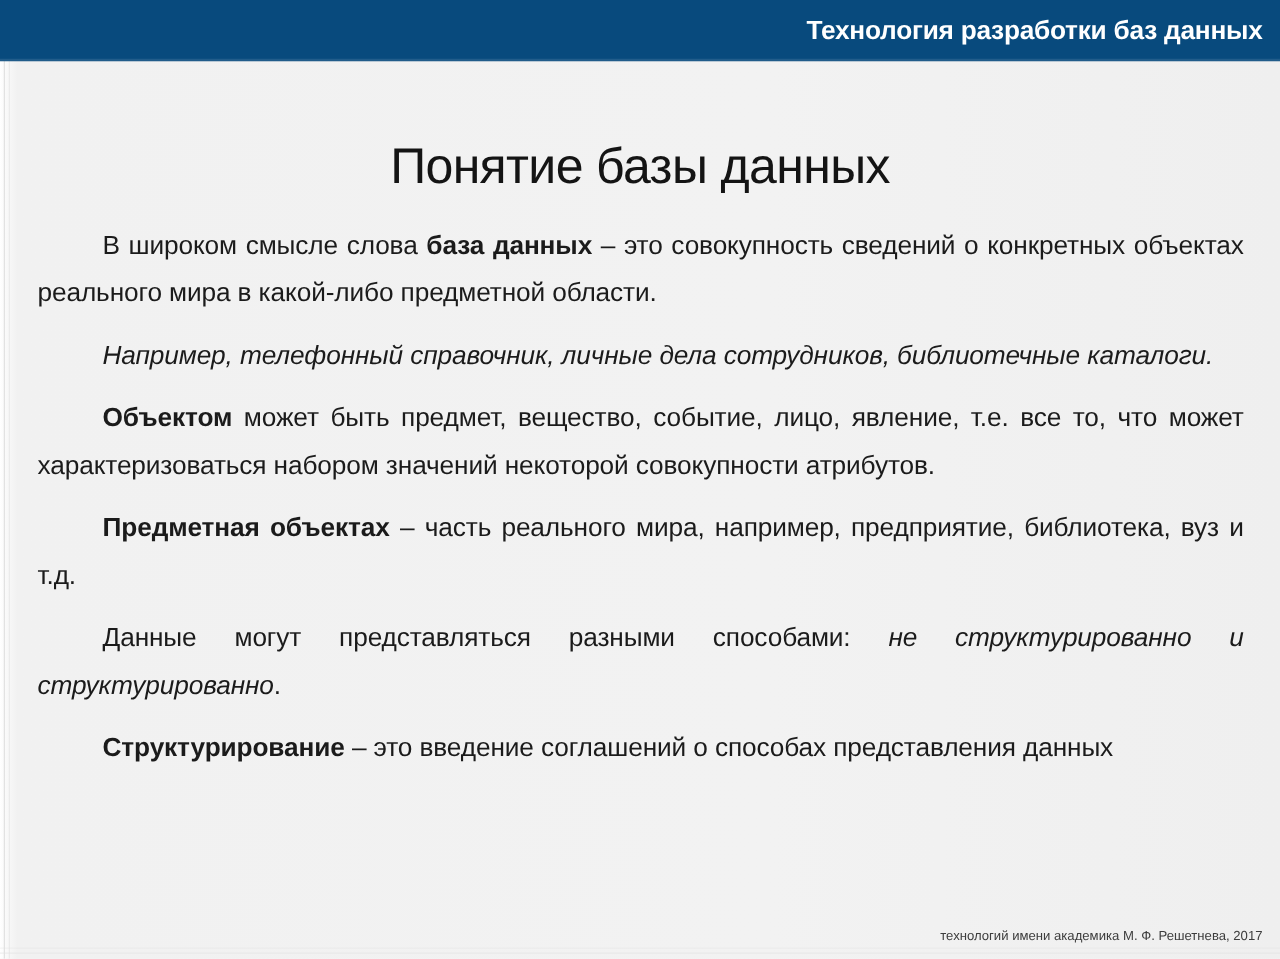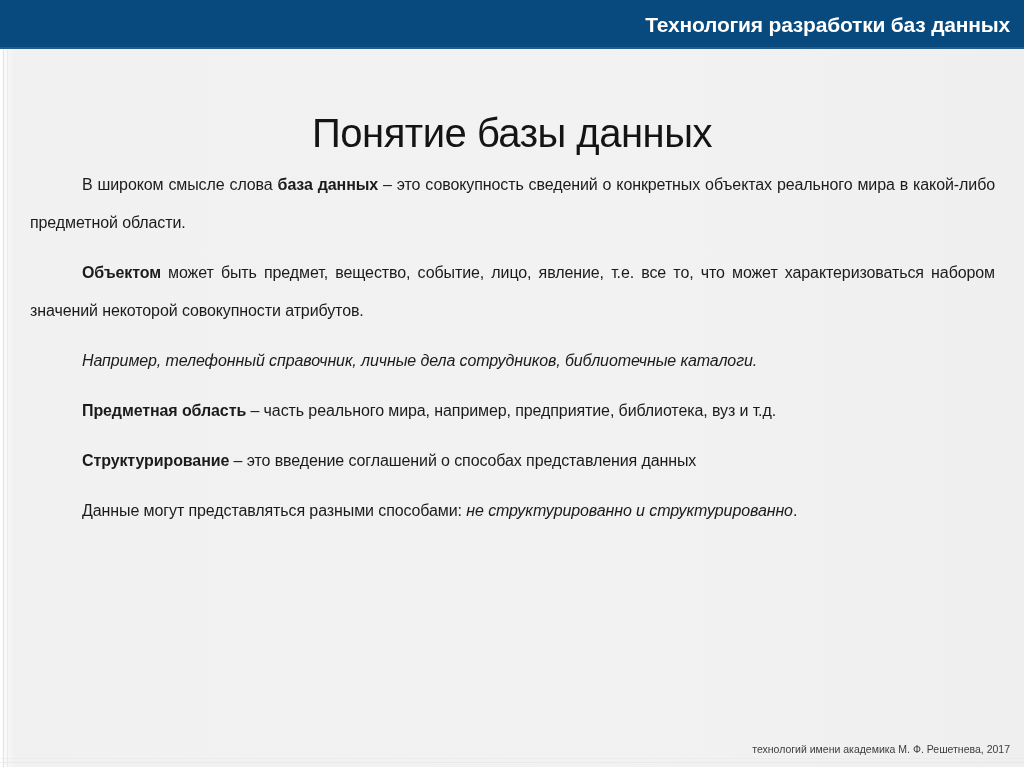--- a/index.html
+++ b/index.html
@@ -78,24 +78,24 @@
   }
 
   
   .body-text {
     position: absolute;
     left: 30px;
     top: 166px;
     width: 965px;
   }
   .para {
-    margin: 0 0 12px 0;
+    margin: 12px 0 12px 0;
     text-align: justify;
     text-indent: 52px;
-    font-size: 16px;
+    font-size: 21px;
     line-height: 38px;
     color: #1b1b1b;
     letter-spacing: -0.1px;
   }
   .para:last-child { margin-bottom: 0; }
   .para b { font-weight: bold; }
   .para i { font-style: italic; }
   .para.italic { font-style: italic; }
 
   
@@ -121,24 +121,24 @@
   <div class="edge-line h2"></div>
 
   <div class="header-bar">
     <div class="header-title">Технология разработки баз данных</div>
   </div>
 
   <h1 class="slide-title">Понятие базы данных</h1>
 
   <div class="body-text" id="body-text">
       <p class="para"><span>В широком смысле слова </span><b>база данных</b><span> – это совокупность сведений о конкретных объектах реального мира в какой-либо предметной области.</span></p>
+      <p class="para italic"><i>Например, телефонный справочник, личные дела сотрудников, библиотечные каталоги.</i></p>
       <p class="para"><b>Объектом</b><span> может быть предмет, вещество, событие, лицо, явление, т.е. все то, что может характеризоваться набором значений некоторой совокупности атрибутов.</span></p>
-      <p class="para italic"><i>Например, телефонный справочник, личные дела сотрудников, библиотечные каталоги.</i></p>
-      <p class="para"><b>Предметная область</b><span> – часть реального мира, например, предприятие, библиотека, вуз и т.д.</span></p>
+      <p class="para"><b>Предметная объектах</b><span> – часть реального мира, например, предприятие, библиотека, вуз и т.д.</span></p>
+      <p class="para"><span>Данные могут представляться разными способами: </span><i>не структурированно и структурированно</i><span>.</span></p>
       <p class="para"><b>Структурирование</b><span> – это введение соглашений о способах представления данных</span></p>
-      <p class="para"><span>Данные могут представляться разными способами: </span><i>не структурированно и структурированно</i><span>.</span></p>
     </div>
 
   <div class="footer">
     <div>технологий имени академика М. Ф. Решетнева, 2017</div>
   </div>
 
 </div>
 
 </body></html>

